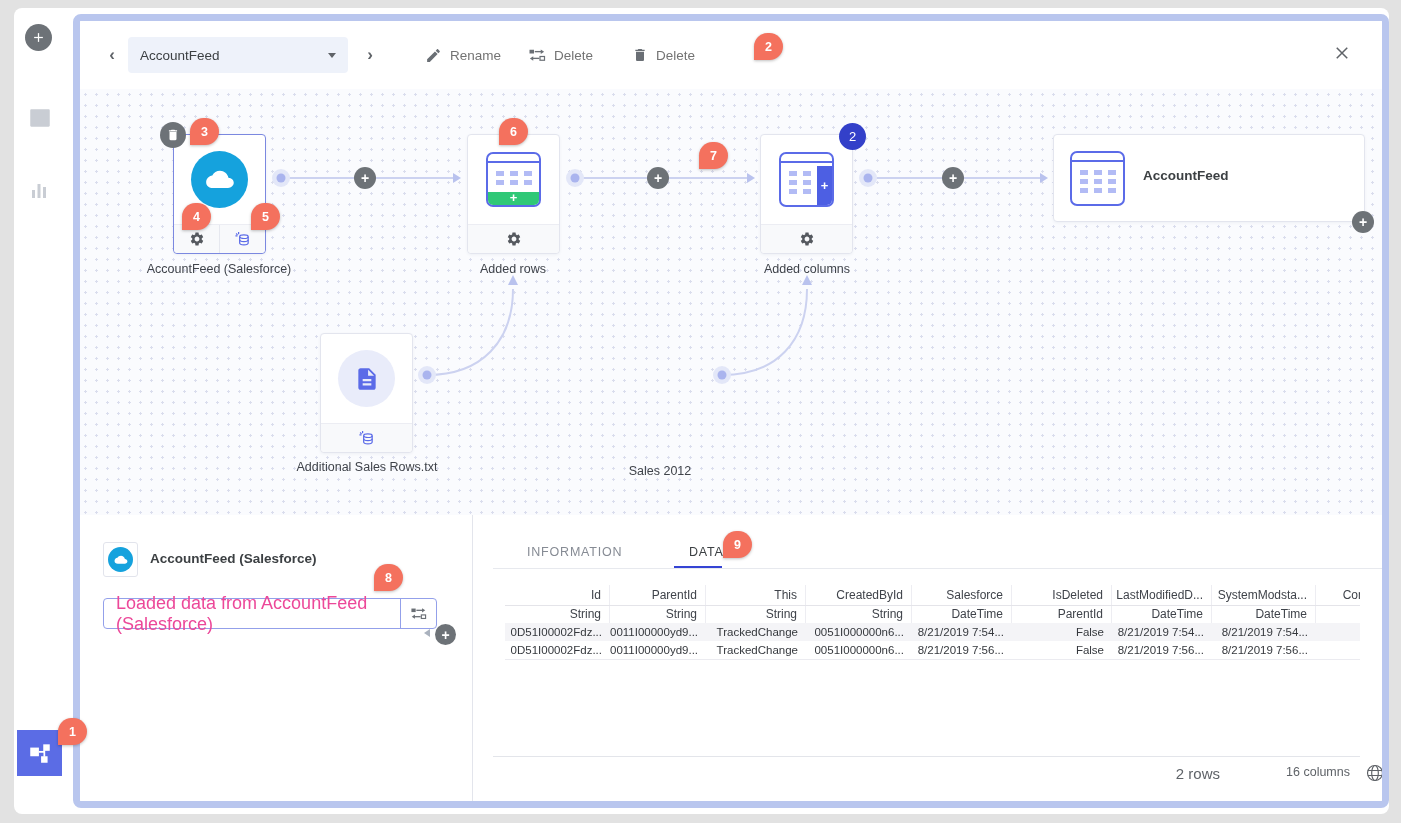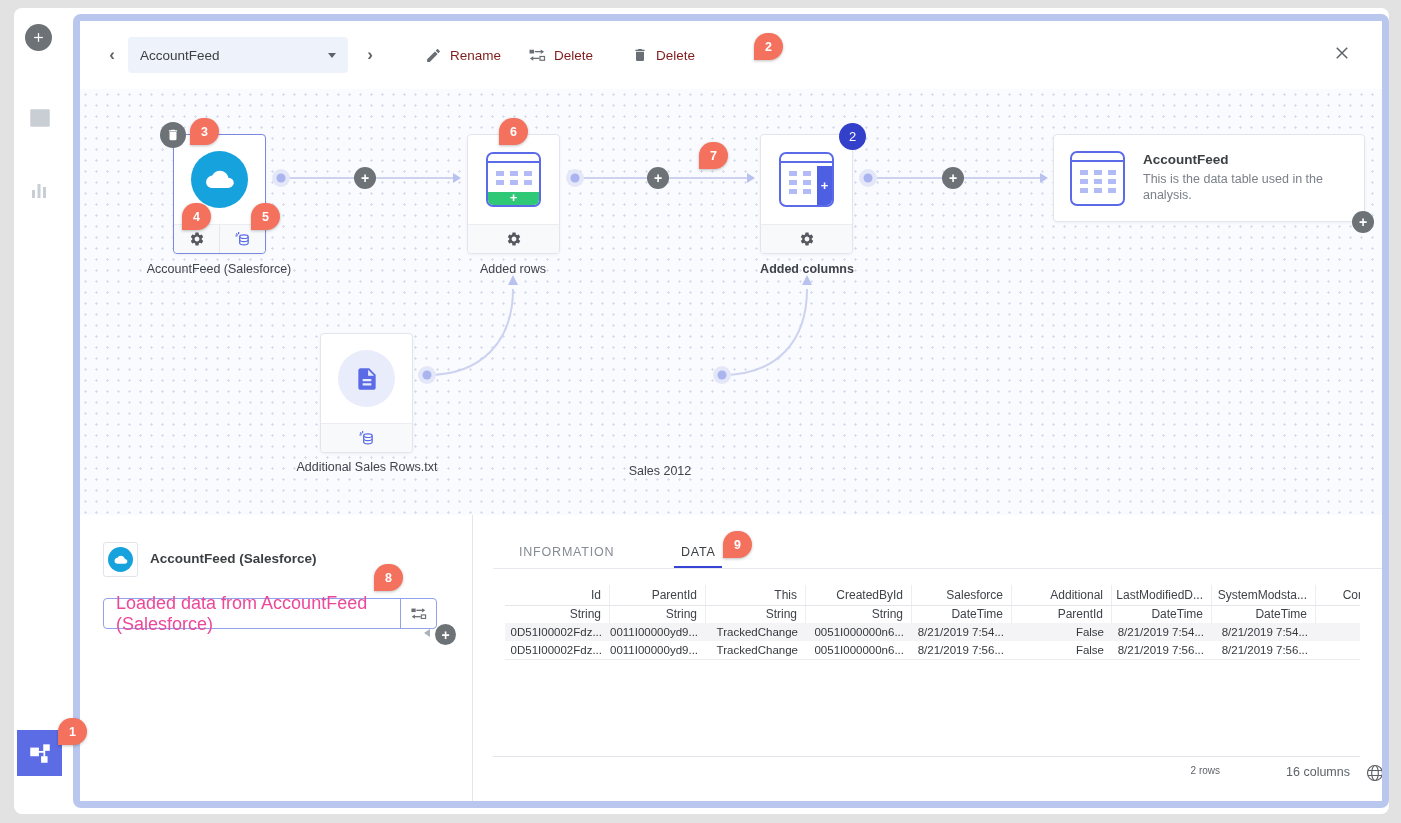--- a/index.html
+++ b/index.html
@@ -17,21 +17,21 @@
   
   .window { position:absolute; left:59px; top:6px; width:1316px; height:794px; border:7px solid #b9c6ee; border-radius:8px; background:#fff; overflow:hidden; }
   .win-inner { position:relative; width:1302px; height:780px; }
 
   
   .toolbar { position:absolute; left:0; top:0; width:100%; height:68px; background:#fff; z-index:5; }
   .chev { position:absolute; top:24px; width:20px; height:20px; color:#5f6368; font-size:17px; font-weight:bold; text-align:center; cursor:pointer; }
   .dd { position:absolute; left:48px; top:16px; width:220px; height:36px; background:#eef2fa; border-radius:4px; display:flex; align-items:center; padding:0 12px; cursor:pointer; }
   .dd-label { font-size:13.5px; color:#3c4043; flex:1; }
   .dd-caret { width:0; height:0; border-left:4.5px solid transparent; border-right:4.5px solid transparent; border-top:5px solid #5f6368; }
-  .tool-btn { position:absolute; top:20px; height:28px; display:flex; align-items:center; gap:8px; color:#7f1d1d; font-size:13.5px; cursor:pointer; }
+  .tool-btn { position:absolute; top:20px; height:28px; display:flex; align-items:center; gap:8px; color:#737373; font-size:13.5px; cursor:pointer; }
   .close-x { position:absolute; left:1248px; top:18px; width:28px; height:28px; display:flex; align-items:center; justify-content:center; cursor:pointer; }
 
   
   .canvas { position:absolute; left:0; top:68px; width:1302px; height:426px;
     background-color:#fafbfe;
     background-image:radial-gradient(circle, #dadded 1px, transparent 1.2px);
     background-size:11px 11px; }
   .flow-svg { position:absolute; left:0; top:0; pointer-events:none; }
 
   .node { position:absolute; width:93px; background:#fff; border:1px solid #e3e5ee; border-radius:4px; box-shadow:0 1px 3px rgba(50,60,100,.06); }
@@ -71,40 +71,40 @@
   .left-panel { position:absolute; left:0; top:0; width:393px; height:100%; border-right:1px solid #e3e5ec; }
   .src-tile { position:absolute; left:23px; top:27px; width:35px; height:35px; border:1px solid #e2e4ec; border-radius:3px; display:flex; align-items:center; justify-content:center; }
   .src-tile .mini-cloud { width:25px; height:25px; border-radius:50%; background:#15a2dd; display:flex; align-items:center; justify-content:center; }
   .src-title { position:absolute; left:70px; top:36px; font-size:13.5px; font-weight:bold; color:#3c4043; }
   .op-row { position:absolute; left:23px; top:83px; width:334px; height:31px; border:1.5px solid #93a0ea; border-radius:4px; display:flex; background:#fff; cursor:pointer; }
   .op-text { flex:1; display:flex; align-items:center; padding:0 12px; font-size:18px; color:#ec4899; }
   .op-replace { width:36px; border-left:1.5px solid #93a0ea; display:flex; align-items:center; justify-content:center; }
   .op-arrow { position:absolute; left:344px; top:114px; width:0; height:0; border-top:4px solid transparent; border-bottom:4px solid transparent; border-right:6px solid #aab2be; }
 
   
-  .tab { position:absolute; top:30px; font-size:12.5px; letter-spacing:.8px; cursor:pointer; }
+  .tab { position:absolute; top:30px; font-size:12.5px; letter-spacing:.8px; cursor:pointer;margin-left:8px; }
   .tab.inactive { color:#868b94; }
   .tab.active { color:#3c4043; }
   .tab-underline { position:absolute; left:594px; top:51px; width:48px; height:3px; background:#3544d4; }
   .tab-rule { position:absolute; left:413px; top:53px; width:889px; height:1px; background:#e7e9ee; }
 
   .dtable { position:absolute; left:425px; top:70px; width:855px; overflow:hidden; }
   .drow { display:flex; white-space:nowrap;text-align:right; }
   .dcell { flex:none; font-size:12px; color:#3f434a; padding-right:8px; overflow:hidden; }
   .hrow .dcell { height:20px; line-height:20px; border-right:1px solid #ededf2; padding-left:0; }
   .hrow .dcell { padding-left:0; }
   .trow .dcell { height:17px; line-height:17px; border-right:1px solid #ededf2; }
   .hrow { border-bottom:1px solid #e4e4e9; }
   .vrow .dcell { height:18px; line-height:18px; font-size:11.5px; color:#35383d; border-right:none; }
   .vrow.shade { background:#f4f4f7; }
   .vrow.last { border-bottom:1px solid #ebebf0; }
   .c0{width:105px}.c1{width:96px}.c2{width:100px}.c3{width:106px}.c4{width:100px}.c5{width:100px}.c6{width:100px}.c7{width:104px}.c8{width:70px;border-right:none!important}
 
   .tfoot-rule { position:absolute; left:413px; top:241px; width:867px; height:1px; background:#e3e5ea; }
-  .tfoot-rows { position:absolute; left:1040px; top:250px; width:100px; text-align:right; font-size:10px; color:#5f6368; }
+  .tfoot-rows { position:absolute; left:1040px; top:250px; width:100px; text-align:right; font-size:15px; color:#5f6368; }
   .tfoot-cols { position:absolute; left:1160px; top:250px; width:110px; text-align:right; font-size:12.5px; color:#5f6368; }
   .globe-btn { position:absolute; left:1282px; top:245px; width:26px; height:26px; display:flex; align-items:center; justify-content:center; cursor:pointer; }
 
   svg { display:block; }
 </style>
 </head>
 <body>
 
 <div class="app">
 
@@ -317,40 +317,39 @@
             <div class="fcell">
               <svg width="16" height="16" viewBox="0 0 24 24">
                   <path fill="#55595f" d="M19.14 12.94c.04-.3.06-.61.06-.94 0-.32-.02-.64-.07-.94l2.03-1.58c.18-.14.23-.41.12-.61l-1.92-3.32c-.12-.22-.37-.29-.59-.22l-2.39.96c-.5-.38-1.03-.7-1.62-.94l-.36-2.54c-.04-.24-.24-.41-.48-.41h-3.84c-.24 0-.43.17-.47.41l-.36 2.54c-.59.24-1.13.57-1.62.94l-2.39-.96c-.22-.08-.47 0-.59.22L2.74 8.87c-.12.21-.08.47.12.61l2.03 1.58c-.05.3-.09.63-.09.94s.02.64.07.94l-2.03 1.58c-.18.14-.23.41-.12.61l1.92 3.32c.12.22.37.29.59.22l2.39-.96c.5.38 1.03.7 1.62.94l.36 2.54c.05.24.24.41.48.41h3.84c.24 0 .44-.17.47-.41l.36-2.54c.59-.24 1.13-.56 1.62-.94l2.39.96c.22.08.47 0 .59-.22l1.92-3.32c.12-.22.07-.47-.12-.61l-2.01-1.58zM12 15.6c-1.98 0-3.6-1.62-3.6-3.6s1.62-3.6 3.6-3.6 3.6 1.62 3.6 3.6-1.62 3.6-3.6 3.6z"></path>
                 </svg>
             </div>
           </div>
         </div>
         <div class="count-badge" style="left:759px; top:34px;">
             <span>2</span>
           </div>
-        <div class="node-label" style="left:627px; top:173px; width:200px;font-weight:bold;">Added columns</div>
+        <div class="node-label" style="left:627px; top:173px; width:200px;">Added columns</div>
 
         <div class="final-node" style="left:973px; top:45px;">
           <div class="tblico" style="flex:none;">
             <div class="hdr"></div>
             <div class="cells" style="left:8px; top:17px; grid-template-columns:repeat(3,8px);">
               <div class="sq"></div>
                 <div class="sq"></div>
                 <div class="sq"></div>
               <div class="sq"></div>
                 <div class="sq"></div>
                 <div class="sq"></div>
               <div class="sq"></div>
                 <div class="sq"></div>
                 <div class="sq"></div>
             </div>
           </div>
           <div>
             <div class="final-title">AccountFeed</div>
-            <div class="final-desc">This is the data table used in the analysis.</div>
           </div>
         </div>
         <div class="gray-circle" style="left:1272px; top:122px; width:22px; height:22px;">
             <span class="plus-glyph">+</span>
           </div>
 
         <div class="node h120" style="left:240px; top:244px;">
           <div class="icon-zone">
             <div class="lav-circle">
               <svg width="26" height="26" viewBox="0 0 24 24">
@@ -422,21 +421,21 @@
               <span>9</span>
             </div>
 
           <div class="dtable">
             <div class="drow hrow">
               <div class="dcell c0">Id</div>
               <div class="dcell c1">ParentId</div>
               <div class="dcell c2">This</div>
               <div class="dcell c3">CreatedById</div>
               <div class="dcell c4">Salesforce</div>
-              <div class="dcell c5">Additional</div>
+              <div class="dcell c5">IsDeleted</div>
               <div class="dcell c6">LastModifiedD...</div>
               <div class="dcell c7">SystemModsta...</div>
               <div class="dcell c8">Comm</div>
             </div>
             <div class="drow trow">
               <div class="dcell c0">String</div>
               <div class="dcell c1">String</div>
               <div class="dcell c2">String</div>
               <div class="dcell c3">String</div>
               <div class="dcell c4">DateTime</div>

